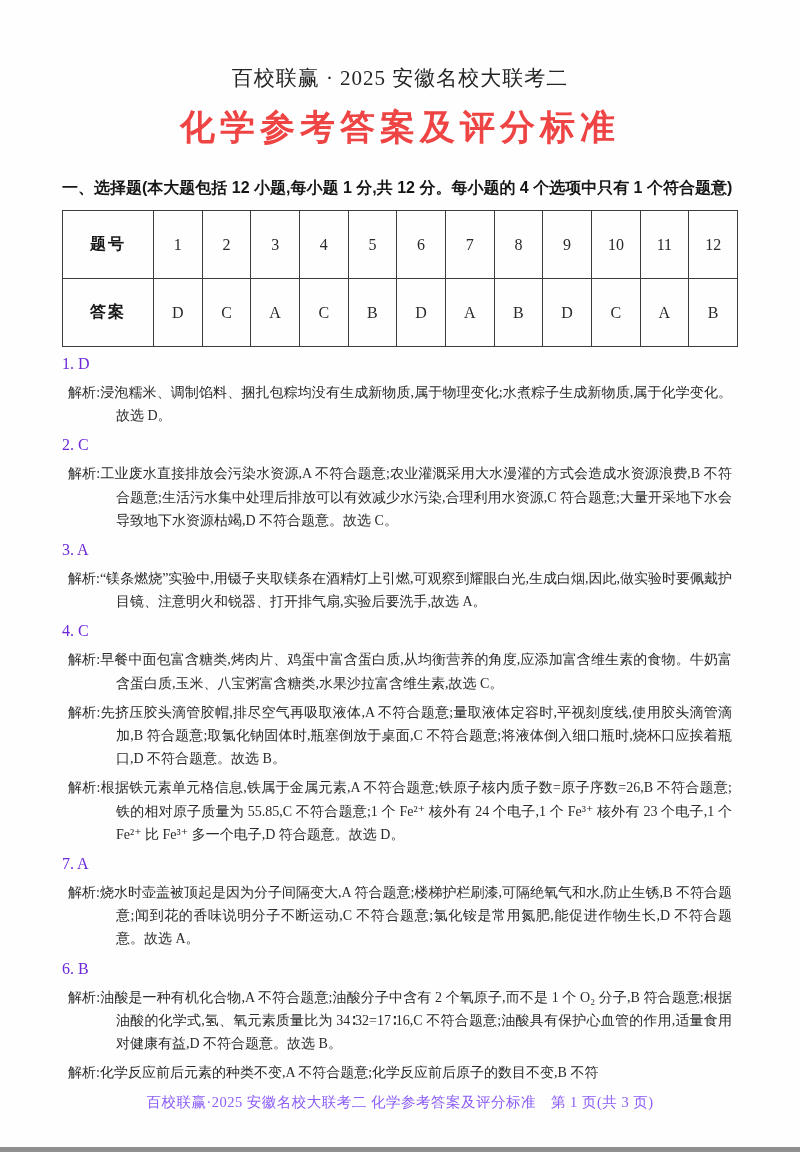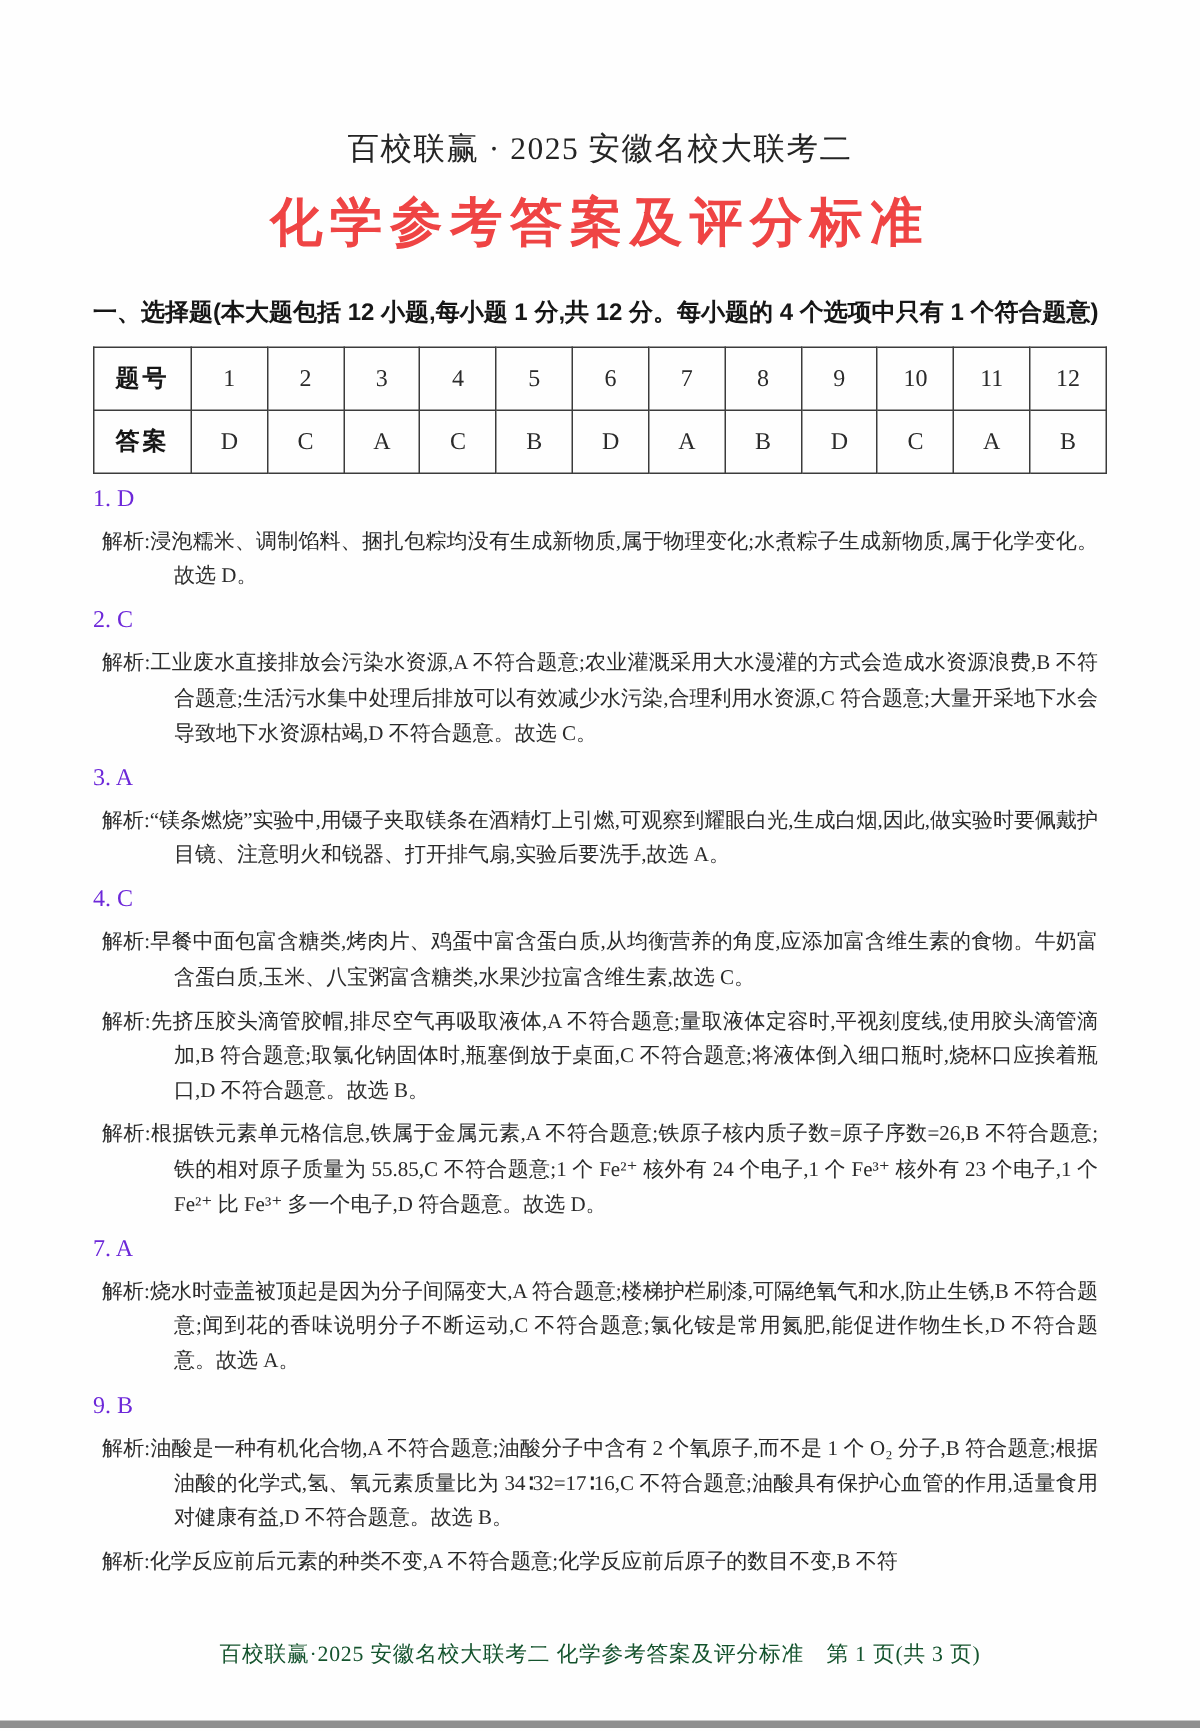--- a/index.html
+++ b/index.html
@@ -8,21 +8,21 @@
     width: 800px;
     height: 1154px;
     margin: 0 auto;
     background: #fefefe;
     color: #1f1f1f;
     font-family: "Liberation Serif", "DejaVu Serif", serif;
     overflow: hidden;
     box-sizing: border-box;
   }
   .exam-header {
-    padding-top: 85px;
+    padding-top: 64px;
     text-align: center;
     font-size: 21px;
     letter-spacing: 1px;
     color: #242424;
   }
   .doc-title {
     margin-top: 12px;
     text-align: center;
     font-size: 35px;
     font-weight: bold;
@@ -50,21 +50,21 @@
     border-collapse: collapse;
     table-layout: fixed;
   }
   table.answer-table td {
     border: 1.2px solid #3c3c3c;
     height: 35px;
     text-align: center;
     vertical-align: middle;
     font-size: 16px;
     color: #2a2a2a;
-    padding: 3px;
+    padding: 16px;
   }
   table.answer-table td.row-header {
     font-family: "Liberation Sans", "DejaVu Sans", sans-serif;
     font-weight: bold;
     width: 58px;
     letter-spacing: 2px;
     color: #161616;
   }
   .explanations { margin-top: 5px; }
   .expl-heading {
@@ -83,21 +83,21 @@
     color: #2a2a2a;
   }
   .page-footer {
     position: absolute;
     left: 0;
     bottom: 42px;
     width: 100%;
     text-align: center;
     font-size: 14.5px;
     letter-spacing: 0.5px;
-    color: #14532d;
+    color: #8b5cf6;
   }
   .scan-edge {
     position: absolute;
     left: 0;
     bottom: 2px;
     width: 100%;
     height: 5px;
     background: #8f8f8f;
   }
 </style>
@@ -178,21 +178,21 @@
       <div class="expl">
         <p class="analysis"><span>解析:</span><span>根据铁元素单元格信息,铁属于金属元素,A 不符合题意;铁原子核内质子数=原子序数=26,B 不符合题意;铁的相对原子质量为 55.85,C 不符合题意;1 个 Fe²⁺ 核外有 24 个电子,1 个 Fe³⁺ 核外有 23 个电子,1 个 Fe²⁺ 比 Fe³⁺ 多一个电子,D 符合题意。故选 D。</span></p>
       </div>
 
       <div class="expl">
         <div class="expl-heading">7. A</div>
         <p class="analysis"><span>解析:</span><span>烧水时壶盖被顶起是因为分子间隔变大,A 符合题意;楼梯护栏刷漆,可隔绝氧气和水,防止生锈,B 不符合题意;闻到花的香味说明分子不断运动,C 不符合题意;氯化铵是常用氮肥,能促进作物生长,D 不符合题意。故选 A。</span></p>
       </div>
 
       <div class="expl">
-        <div class="expl-heading">9. B</div>
+        <div class="expl-heading">6. B</div>
         <p class="analysis"><span>解析:</span><span>油酸是一种有机化合物,A 不符合题意;油酸分子中含有 2 个氧原子,而不是 1 个 O₂ 分子,B 符合题意;根据油酸的化学式,氢、氧元素质量比为 34∶32=17∶16,C 不符合题意;油酸具有保护心血管的作用,适量食用对健康有益,D 不符合题意。故选 B。</span></p>
       </div>
 
       <div class="expl">
         <p class="analysis"><span>解析:</span><span>化学反应前后元素的种类不变,A 不符合题意;化学反应前后原子的数目不变,B 不符</span></p>
       </div>
 
     </div>
   </div>
 

